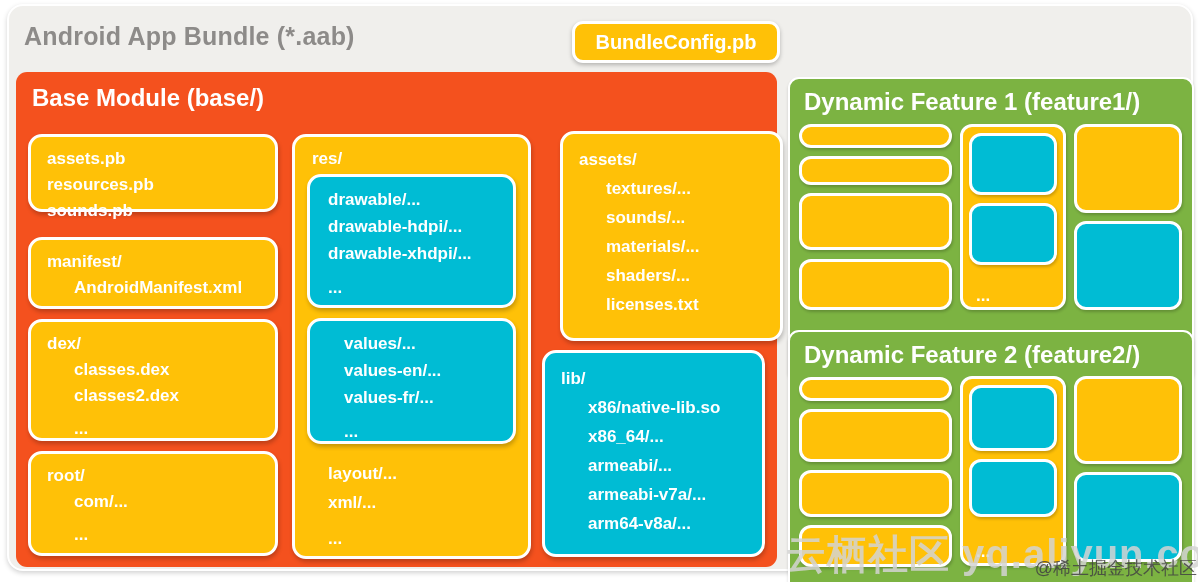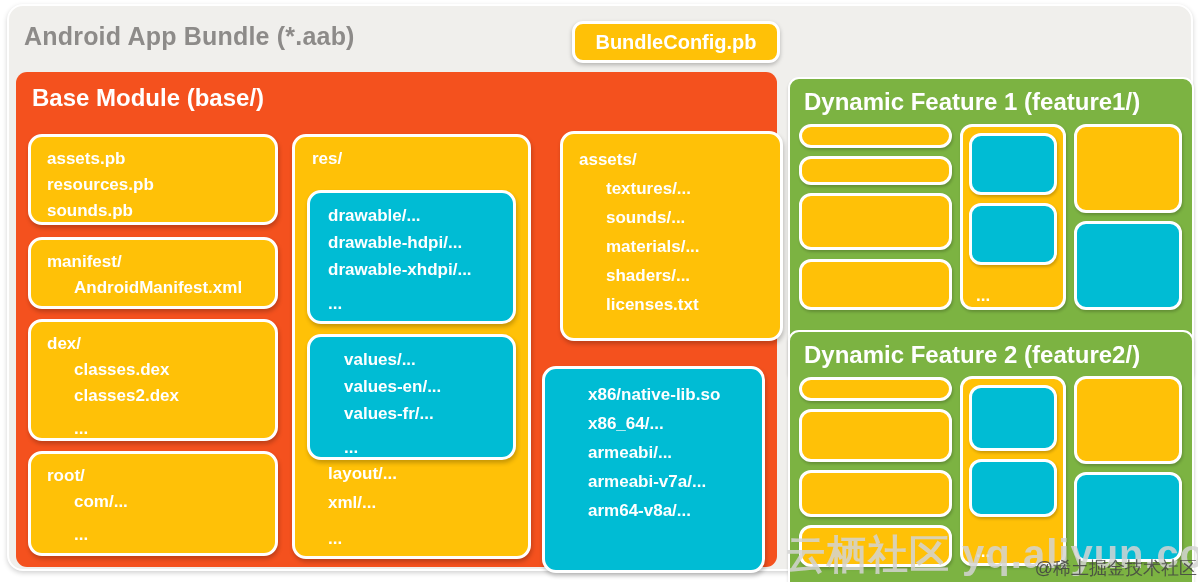--- a/index.html
+++ b/index.html
@@ -31,39 +31,39 @@
     color:#fff;font-size:20px;font-weight:bold;
   }
 
   
   .ybox,.tbox{
     border:3px solid #fff;border-radius:14px;
     box-shadow:1px 3px 4px rgba(0,0,0,.22);
     box-sizing:border-box;position:absolute;
   }
   .ybox{background:#FFC107;}
-  .tbox{background:#00BCD4;margin-top:16px;}
+  .tbox{background:#00BCD4;}
 
   .ln{font-size:17px;font-weight:bold;color:#fff;line-height:26px;white-space:nowrap;}
   .ind{padding-left:27px;}
   .gap{margin-top:7px;}
   .lh29 .ln{line-height:29px;}
   .lh27 .ln{line-height:27px;}
 
   
   #base{
     left:7px;top:66px;width:761px;height:495px;
     background:#F4511E;border-radius:11px;position:absolute;
   }
   .module-title{
     position:absolute;left:16px;top:12px;
     font-size:24px;font-weight:bold;color:#fff;white-space:nowrap;
   }
 
-  #boxA{left:12px;top:62px;width:250px;height:91px;padding:9px 16px;}
+  #boxA{left:12px;top:62px;width:250px;height:78px;padding:9px 16px;}
   #boxB{left:12px;top:165px;width:250px;height:72px;padding:9px 16px;}
   #boxC{left:12px;top:247px;width:250px;height:122px;padding:9px 16px;}
   #boxD{left:12px;top:379px;width:250px;height:105px;padding:9px 16px;}
 
   #resBox{left:276px;top:62px;width:239px;height:425px;padding:9px 0 0 0;}
   #resBox .hdr{margin-left:17px;}
   #tealDraw{left:12px;top:37px;width:209px;height:134px;padding:9px 18px;}
   #tealVal{left:12px;top:181px;width:209px;height:126px;padding:9px 34px;}
   #resLoose{position:absolute;left:33px;top:322px;}
   #resLoose .ln{line-height:29px;}
@@ -172,20 +172,21 @@
     <div id="assetsBox" class="ybox lh29">
       <div class="ln">assets/</div>
       <div class="ln ind">textures/...</div>
       <div class="ln ind">sounds/...</div>
       <div class="ln ind">materials/...</div>
       <div class="ln ind">shaders/...</div>
       <div class="ln ind">licenses.txt</div>
     </div>
 
     <div id="libBox" class="tbox lh29">
+      <div class="ln">lib/</div>
       <div class="ln ind">x86/native-lib.so</div>
       <div class="ln ind">x86_64/...</div>
       <div class="ln ind">armeabi/...</div>
       <div class="ln ind">armeabi-v7a/...</div>
       <div class="ln ind">arm64-v8a/...</div>
     </div>
   </div>
 
   <div id="feature1" class="feature">
     <div class="module-title">Dynamic Feature 1 (feature1/)</div>

